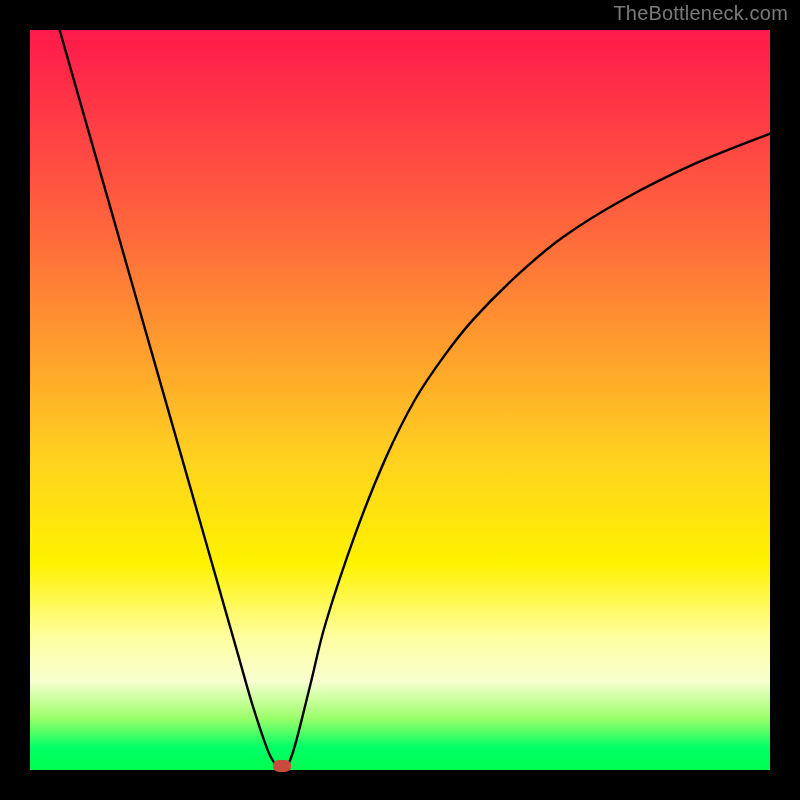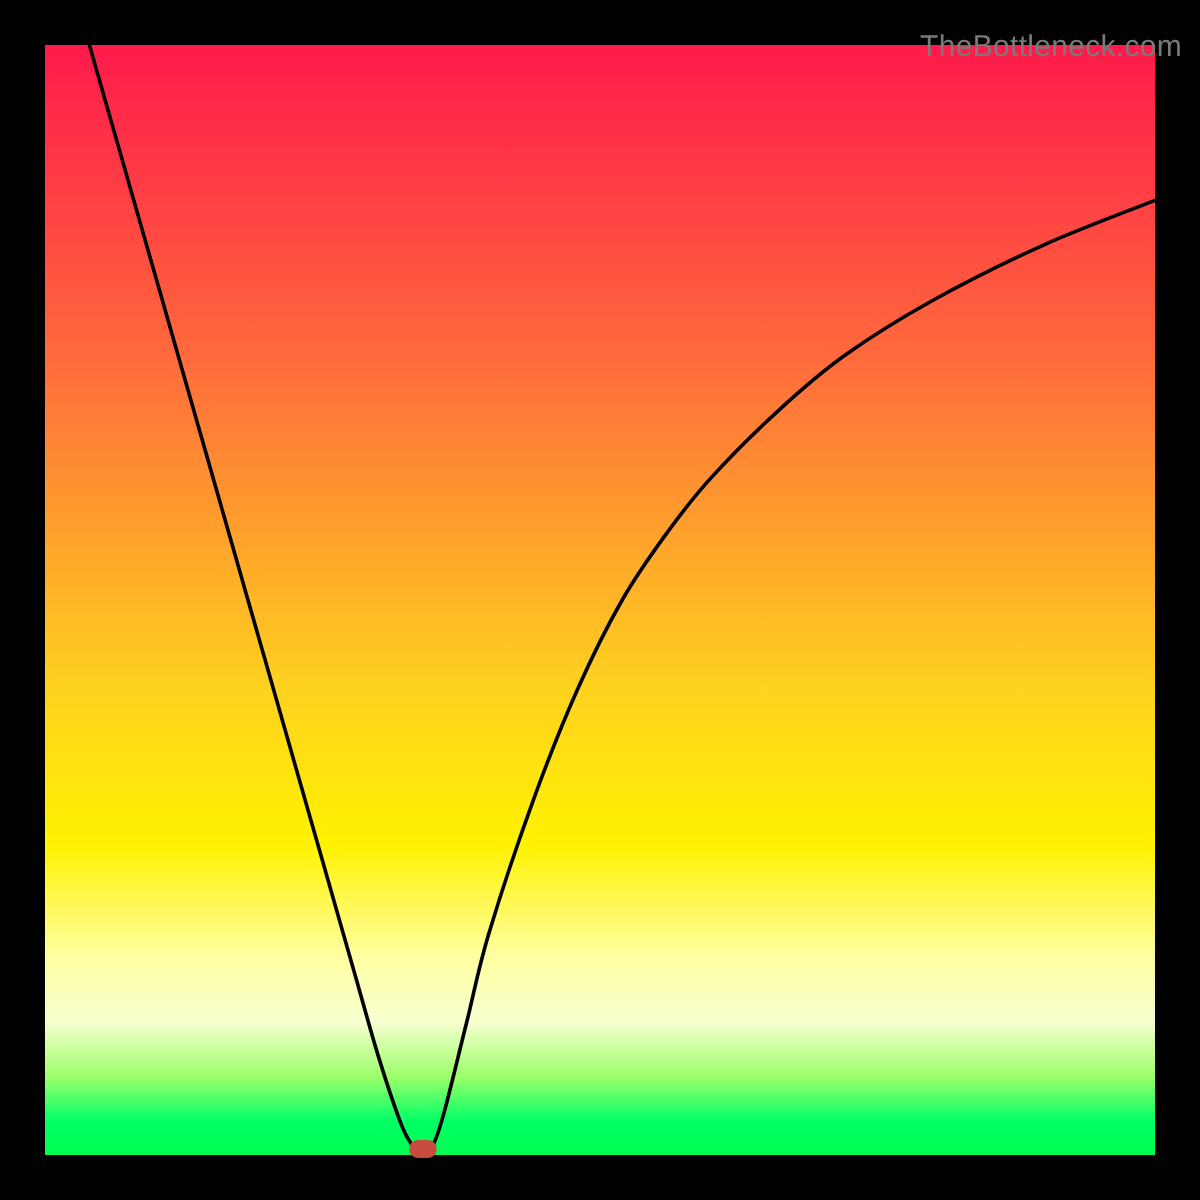--- a/index.html
+++ b/index.html
@@ -40,21 +40,21 @@
   }
   .plot-area svg {
     position: absolute;
     left: 0;
     top: 0;
     width: 740px;
     height: 740px;
   }
   .watermark {
     position: absolute;
-    top: 20px;
+    top: 2px;
     right: 12px;
     color: #7a7a7a;
     font-size: 20px;
     font-weight: 500;
     letter-spacing: 0.2px;
     user-select: none;
   }
   .marker {
     position: absolute;
     width: 18px;

